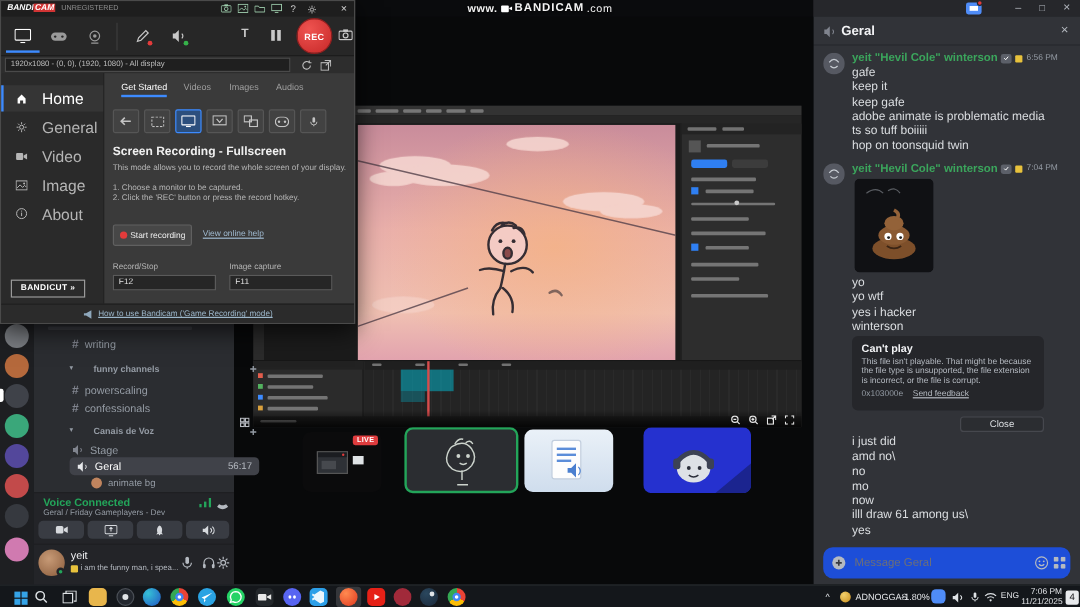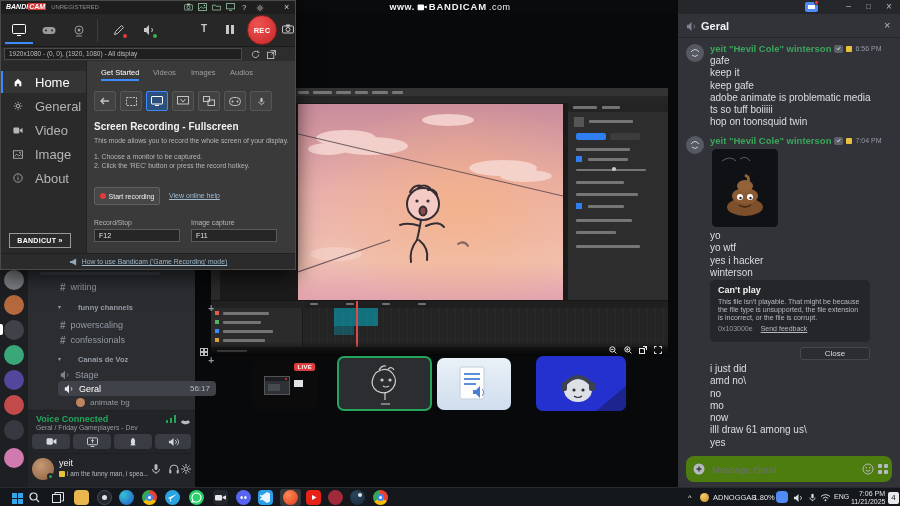--- a/index.html
+++ b/index.html
@@ -54,21 +54,21 @@
 .vbtn{position:absolute;top:23px;width:38px;height:15px;background:#393c43;border-radius:4px;display:flex;align-items:center;justify-content:center;color:#d6d9dd;cursor:pointer}
 
 
 .mline{font-size:10px;line-height:12.3px;color:#dbdee1;white-space:nowrap}
 .author{font-size:9.5px;font-weight:bold;color:#3ba55c;white-space:nowrap}
 .ts{font-size:7px;color:#949ba4;margin-left:3px}
 .badge{display:inline-flex;align-items:center;justify-content:center;width:9px;height:8px;background:#5c6069;border-radius:2px;margin-left:3px}
 .ychip{display:inline-block;width:6px;height:6px;background:#e8c23c;border-radius:1px;margin-left:3px}
 .embed{position:absolute;left:32px;top:280px;width:160px;height:62px;background:#25262a;border-radius:5px;padding:5px 8px;overflow:hidden}
 .closeb{position:absolute;left:122px;top:347px;width:70px;height:13px;background:#2b2d31;border:1px solid #46484e;border-radius:3px;color:#dbdee1;font-size:8px;display:flex;align-items:center;justify-content:center;cursor:pointer}
-.chatin{position:absolute;left:8px;top:456px;width:206px;height:26px;background:#4d7c0f;border-radius:8px}
+.chatin{position:absolute;left:8px;top:456px;width:206px;height:26px;background:#1d4ed8;border-radius:8px}
 .chatin input{position:absolute;left:26px;top:0;width:140px;height:26px;background:transparent;border:none;outline:none;color:#dbdee1;font-size:9.5px;font-family:inherit}
 .chatin input::placeholder{color:#6d6f78}
 
 
 .tile{position:absolute;border-radius:7px;overflow:hidden;cursor:pointer}
 .live{position:absolute;top:3px;right:3px;background:#df3c3e;color:#fff;font-size:6px;font-weight:bold;padding:1px 3px;border-radius:2px;letter-spacing:.3px}
 
 
 .tb{left:0;top:487px;width:900px;height:19px;background:#14171b;border-top:1px solid #272a2e;z-index:60}
 .ic{position:absolute;top:2px;width:15px;height:15px;border-radius:4px;cursor:pointer}

